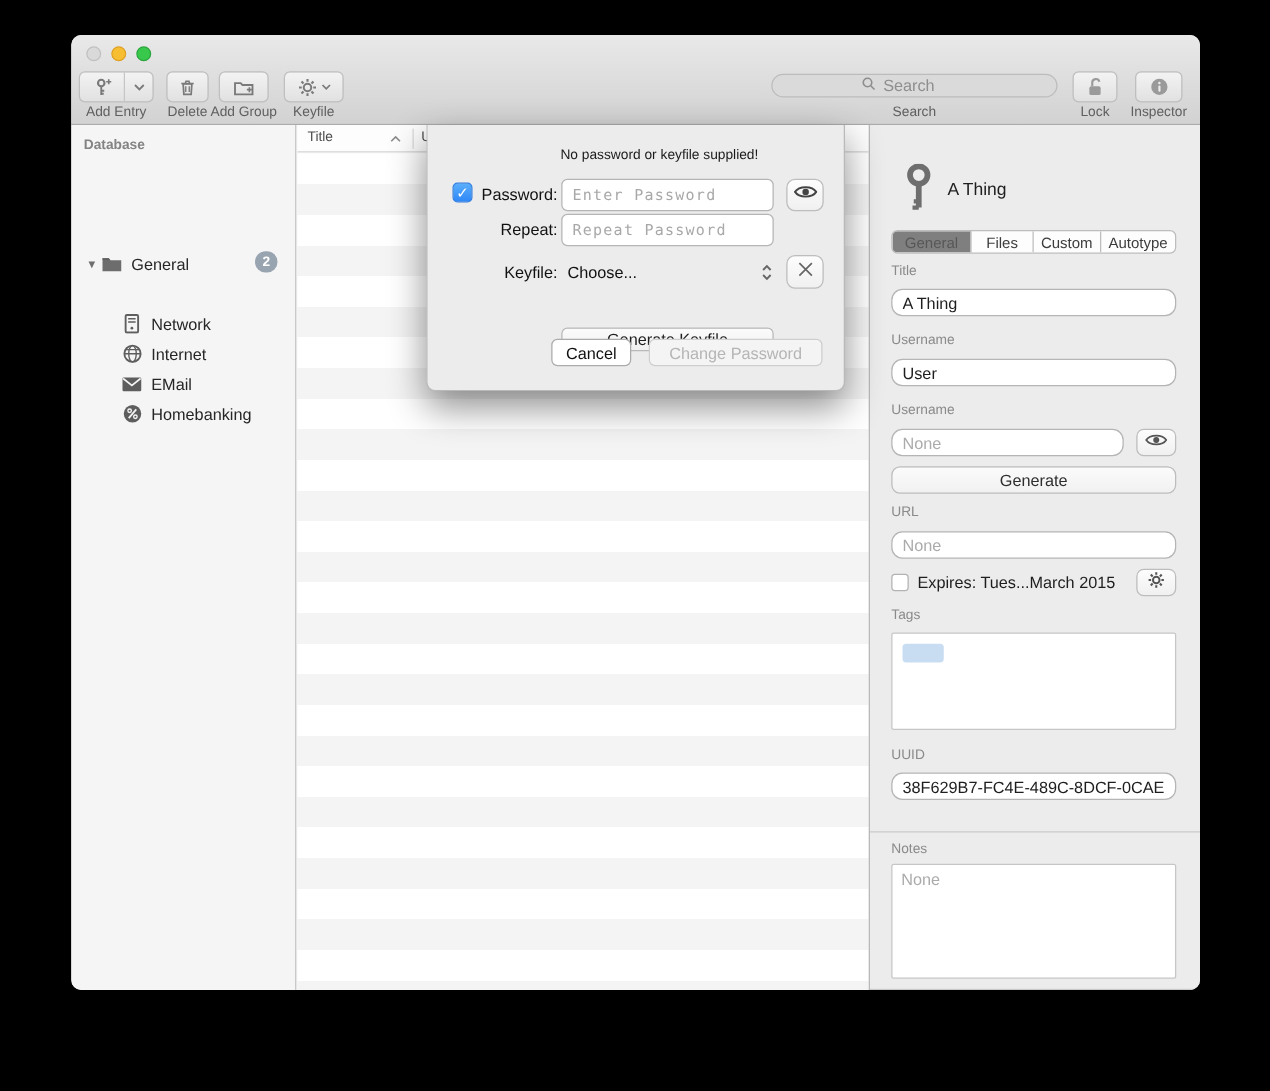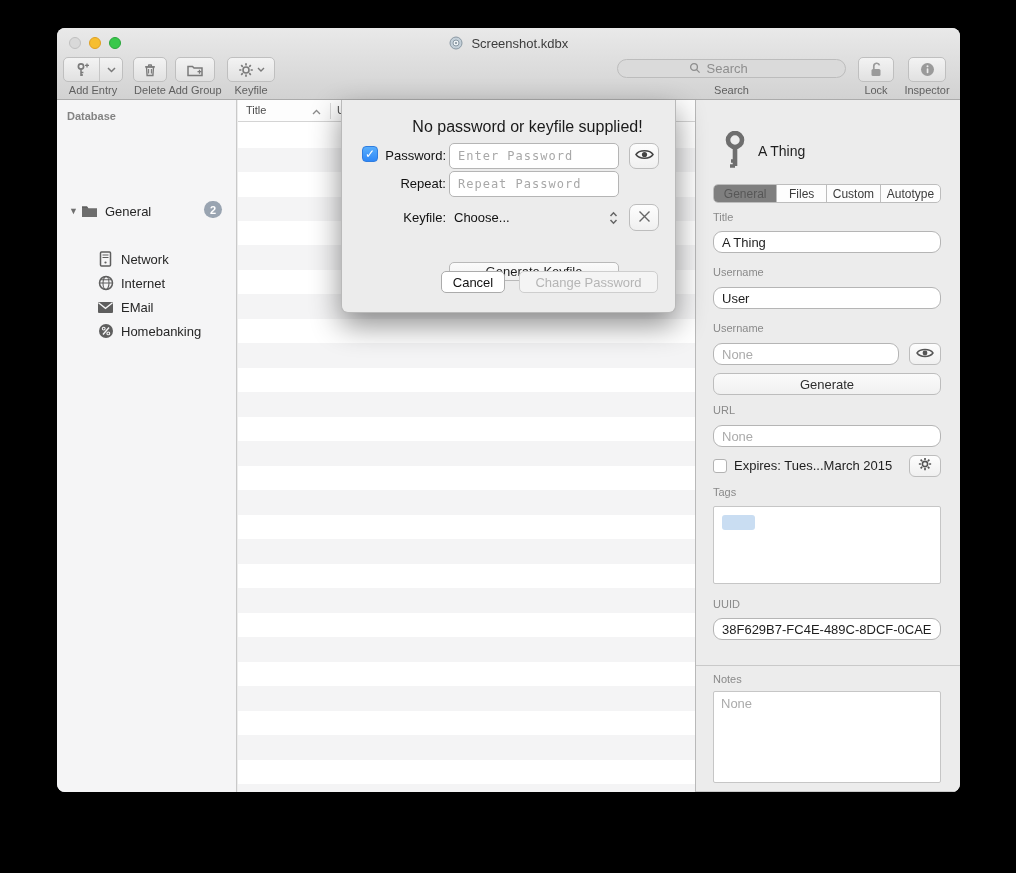--- a/index.html
+++ b/index.html
@@ -93,21 +93,21 @@
   #ins-uuid-label{left:17px;top:498px;}
   #ins-uuid-field{left:17px;top:518px;white-space:nowrap;overflow:hidden;}
   #ins-div1{left:0;top:565px;width:265px;height:1px;background:#c9c9c9;}
   #ins-notes-label{left:17px;top:573px;}
   #ins-notes-box{left:17px;top:591px;width:228px;height:92px;background:#fff;border:1px solid #c6c6c6;border-radius:2px;resize:none;font-size:13px;padding:4px 7px;font-family:"Liberation Sans",sans-serif;outline:none;}
   #ins-notes-box::placeholder{color:#ababab;}
   #ins-div2{left:0;top:691px;width:265px;height:1px;background:#c9c9c9;}
 
   
   #dialog{left:341px;top:100px;width:335px;height:213px;background:#ececec;border:1px solid #b9b9b9;border-top:none;border-radius:0 0 7px 7px;box-shadow:0 12px 30px rgba(0,0,0,.45);z-index:10;}
-  #dlg-message{left:0;top:18px;width:335px;text-align:center;font-size:16px;color:#1a1a1a;padding-left:36px;}
+  #dlg-message{left:0;top:18px;width:335px;text-align:center;font-size:11px;color:#1a1a1a;padding-left:36px;}
   #dlg-check{left:20px;top:46px;width:16px;height:16px;border-radius:4px;background:linear-gradient(#59aefc,#2f88f7);border:1px solid #2f7de0;color:#fff;font-size:12px;display:flex;align-items:center;justify-content:center;}
   .dlg-label{font-size:13px;color:#111;text-align:right;}
   #dlg-pass-label{left:0px;top:48px;width:104px;}
   #dlg-repeat-label{left:0px;top:76px;width:104px;}
   #dlg-keyfile-label{left:0px;top:110px;width:104px;}
   .dlg-field{height:26px;background:#fff;border:1px solid #b5b5b5;border-radius:5px;width:170px;padding:0 8px;font-family:"DejaVu Sans Mono",monospace;font-size:12px;outline:none;}
   .dlg-field::placeholder{color:#a8a8a8;letter-spacing:1px;}
   #dlg-pass-field{left:107px;top:43px;}
   #dlg-repeat-field{left:107px;top:71px;}
   #dlg-eye{left:287px;top:43px;width:30px;height:26px;background:linear-gradient(#fdfdfd,#f0f0f0);border:1px solid #bdbdbd;border-radius:7px;display:flex;align-items:center;justify-content:center;}
@@ -121,29 +121,20 @@
 </head>
 <body>
 
 <div id="stage">
   <div class="abs" id="win">
 
     <div class="abs" id="header">
       <div class="abs tlight" id="tl-close"></div>
       <div class="abs tlight" id="tl-min"></div>
       <div class="abs tlight" id="tl-zoom"></div>
-      <div class="abs" id="win-title">
-        <span class="doc">
-          <svg width="14" height="14" viewBox="0 0 14 14">
-              <circle cx="7" cy="7" r="6" fill="#c3cfd8" stroke="#8a98a3"></circle>
-              <circle cx="7" cy="7" r="3" fill="#eef3f6" stroke="#8a98a3"></circle>
-              <circle cx="7" cy="7" r="1" fill="#7d8b96"></circle>
-            </svg>
-        </span><span>Screenshot.kdbx</span>
-      </div>
 
       <div class="abs tbtn" id="tb-addentry">
         <span class="seg1">
           <svg width="16" height="16" viewBox="0 0 16 16">
               <circle cx="7" cy="4.4" r="2.6" fill="none" stroke="#7a7a7a" stroke-width="1.7"></circle>
               <path d="M7 7v7M7 10.6h2.4M7 13h2" stroke="#7a7a7a" stroke-width="1.5" fill="none"></path>
               <path d="M11 3.4h4M13 1.4v4" stroke="#7a7a7a" stroke-width="1.3"></path>
             </svg>
         </span>
         <span class="seg2">

